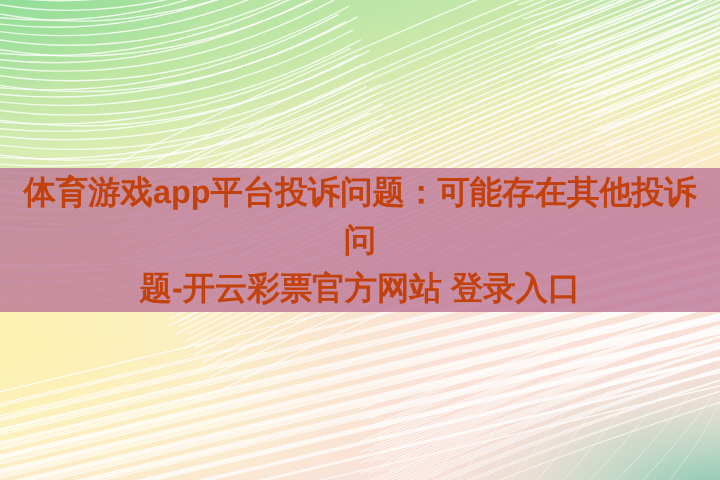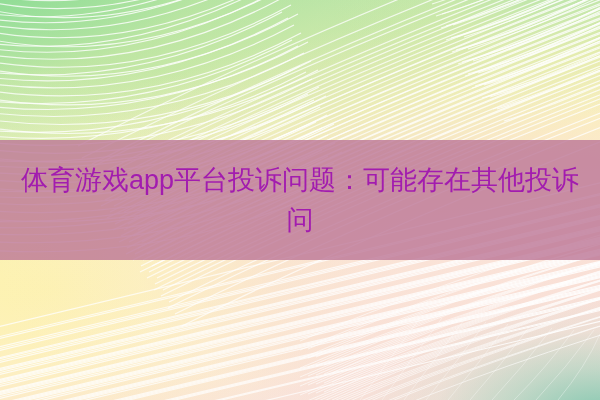--- a/index.html
+++ b/index.html
@@ -116,23 +116,23 @@
     align-items: center;
     justify-content: center;
     box-sizing: border-box;
     padding: 0 8px;
   }
 
   .title-text {
     margin: 0;
     width: 100%;
     text-align: center;
-    color: #a21caf;
+    color: #c2410c;
     font-family: "Liberation Sans", "DejaVu Sans", sans-serif;
-    font-weight: 400;
+    font-weight: 700;
     font-size: 27px;
     line-height: 40px;
     letter-spacing: 0px;
     text-rendering: optimizeLegibility;
   }
 
   .title-line {
     display: block;
   }
 </style>
@@ -270,16 +270,17 @@
       <path d="M 492 400 Q 524 366 552 328"></path>
       <path d="M 514 400 Q 546 368 574 330"></path>
       <path d="M 536 400 Q 566 368 594 330"></path>
       <path d="M 558 400 Q 586 366 600 334"></path>
     </g>
   </svg>
 
   <div class="title-band">
     <h1 class="title-text">
       <span class="title-line">体育游戏app平台投诉问题：可能存在其他投诉问</span>
+      <span class="title-line">题-开云彩票官方网站 登录入口</span>
     </h1>
   </div>
 
 </div>
 
 </body></html>

